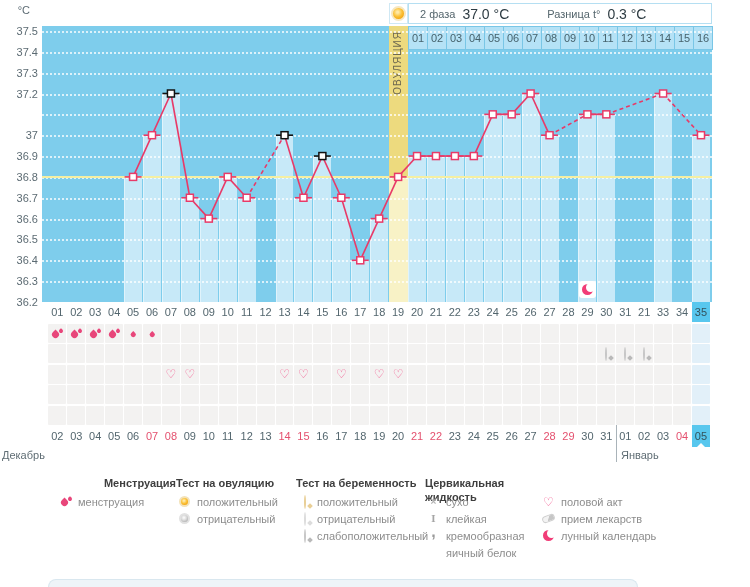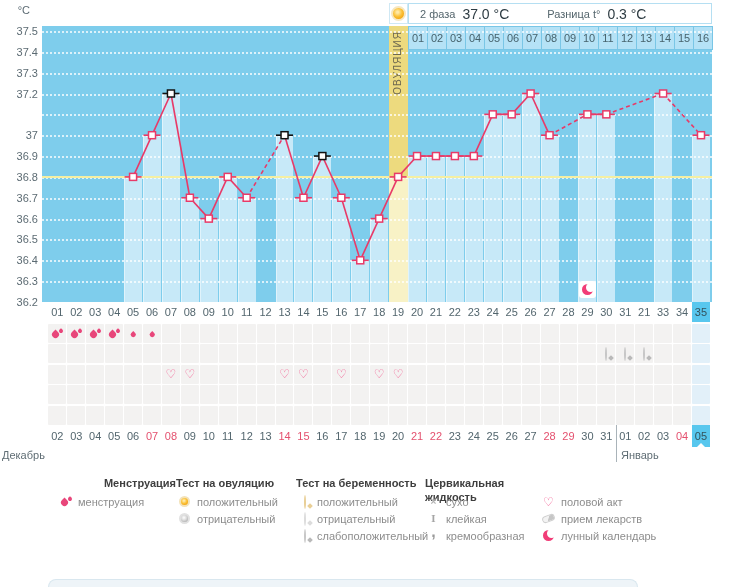--- a/index.html
+++ b/index.html
@@ -644,20 +644,26 @@
             <span class="ic-sticky">I</span>
           </span>
           <span>клейкая</span>
         </div>
         <div class="litem">
           <span class="lic">
             <span class="ic-creamy">,</span>
           </span>
           <span>кремообразная</span>
         </div>
+        <div class="litem">
+          <span class="lic">
+            <span class="ic-eggwhite"><span class="tear t1"></span></span>
+          </span>
+          <span>яичный белок</span>
+        </div>
       </div>
       <div class="lcol" style="width: 150px;">
         <div class="ltitle">&nbsp;</div>
         <div class="litem">
           <span class="lic">
             <span class="ic-heart">♡</span>
           </span>
           <span>половой акт</span>
         </div>
         <div class="litem">

